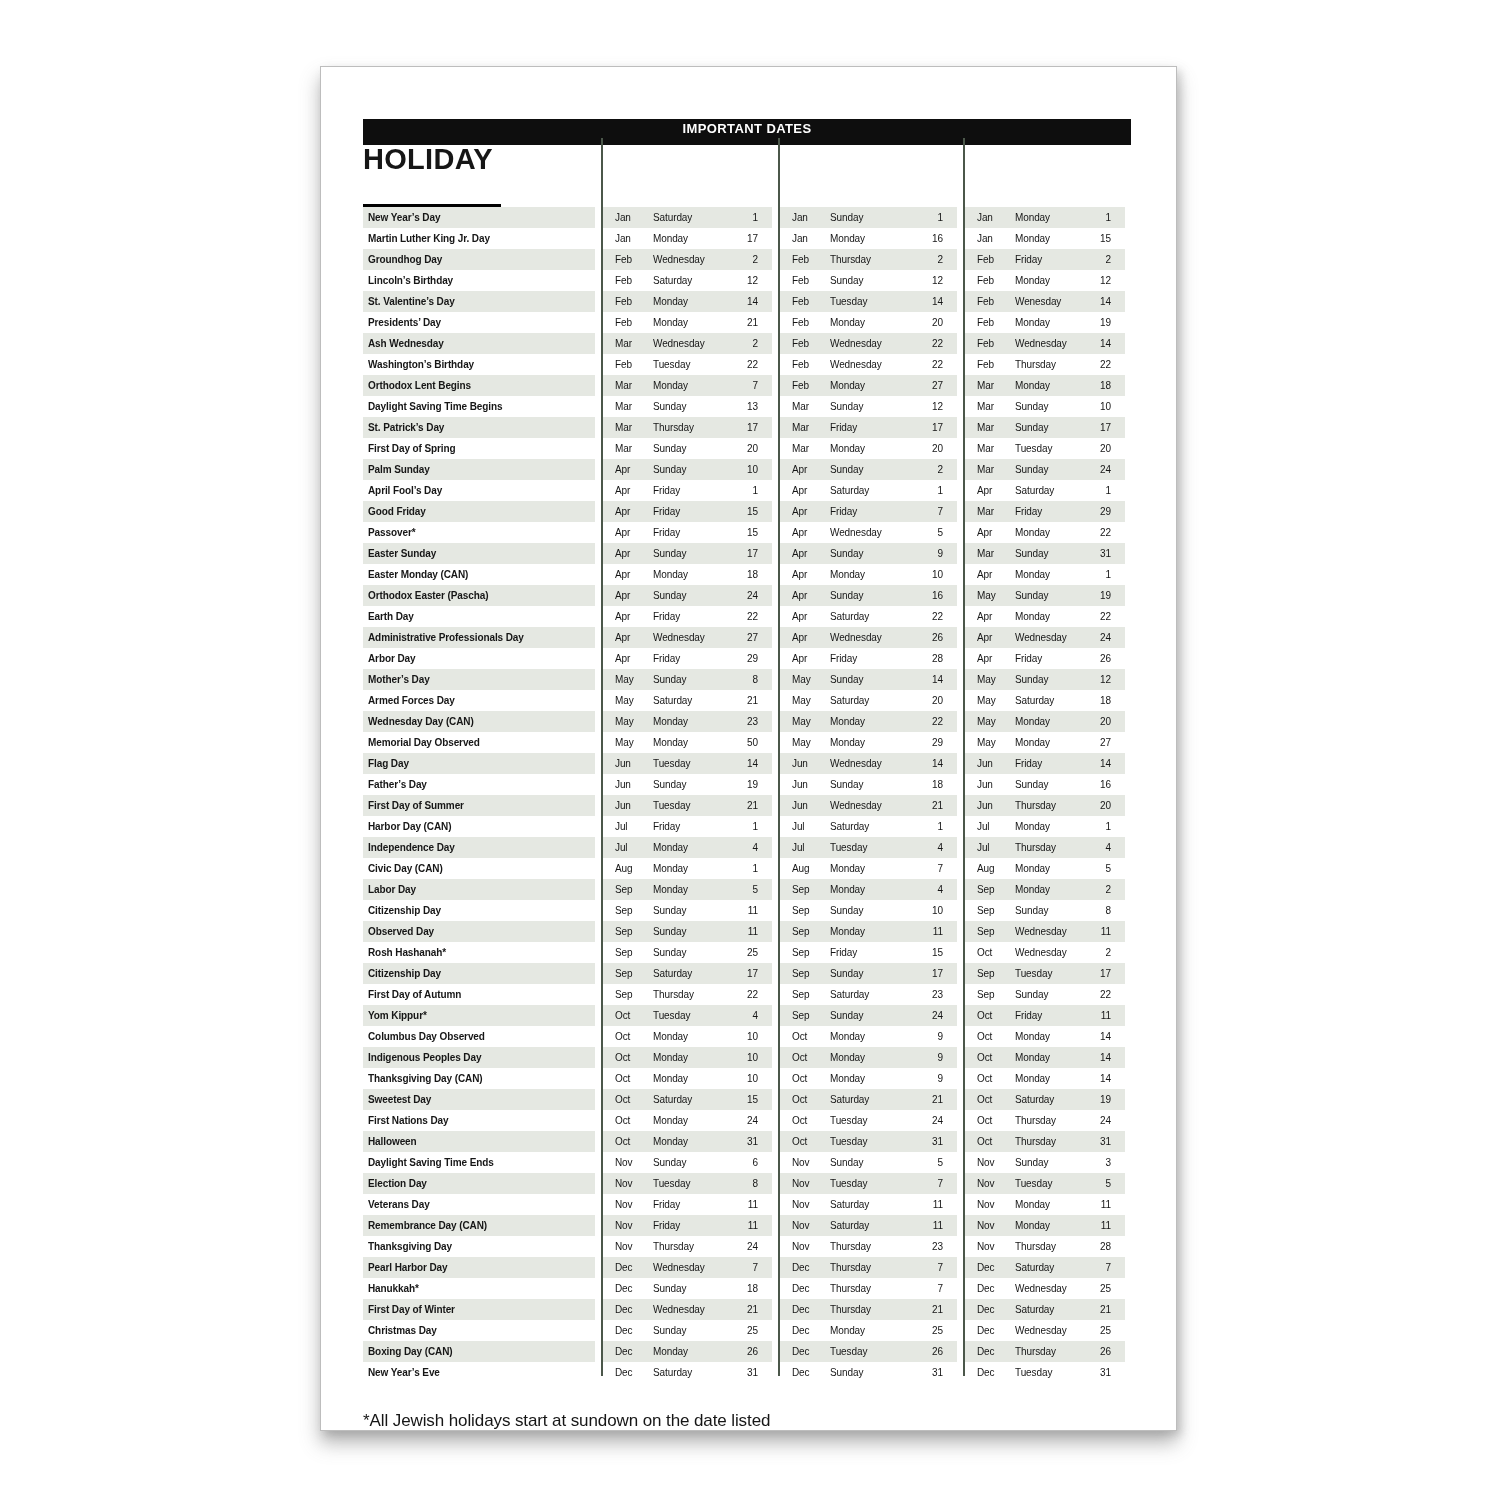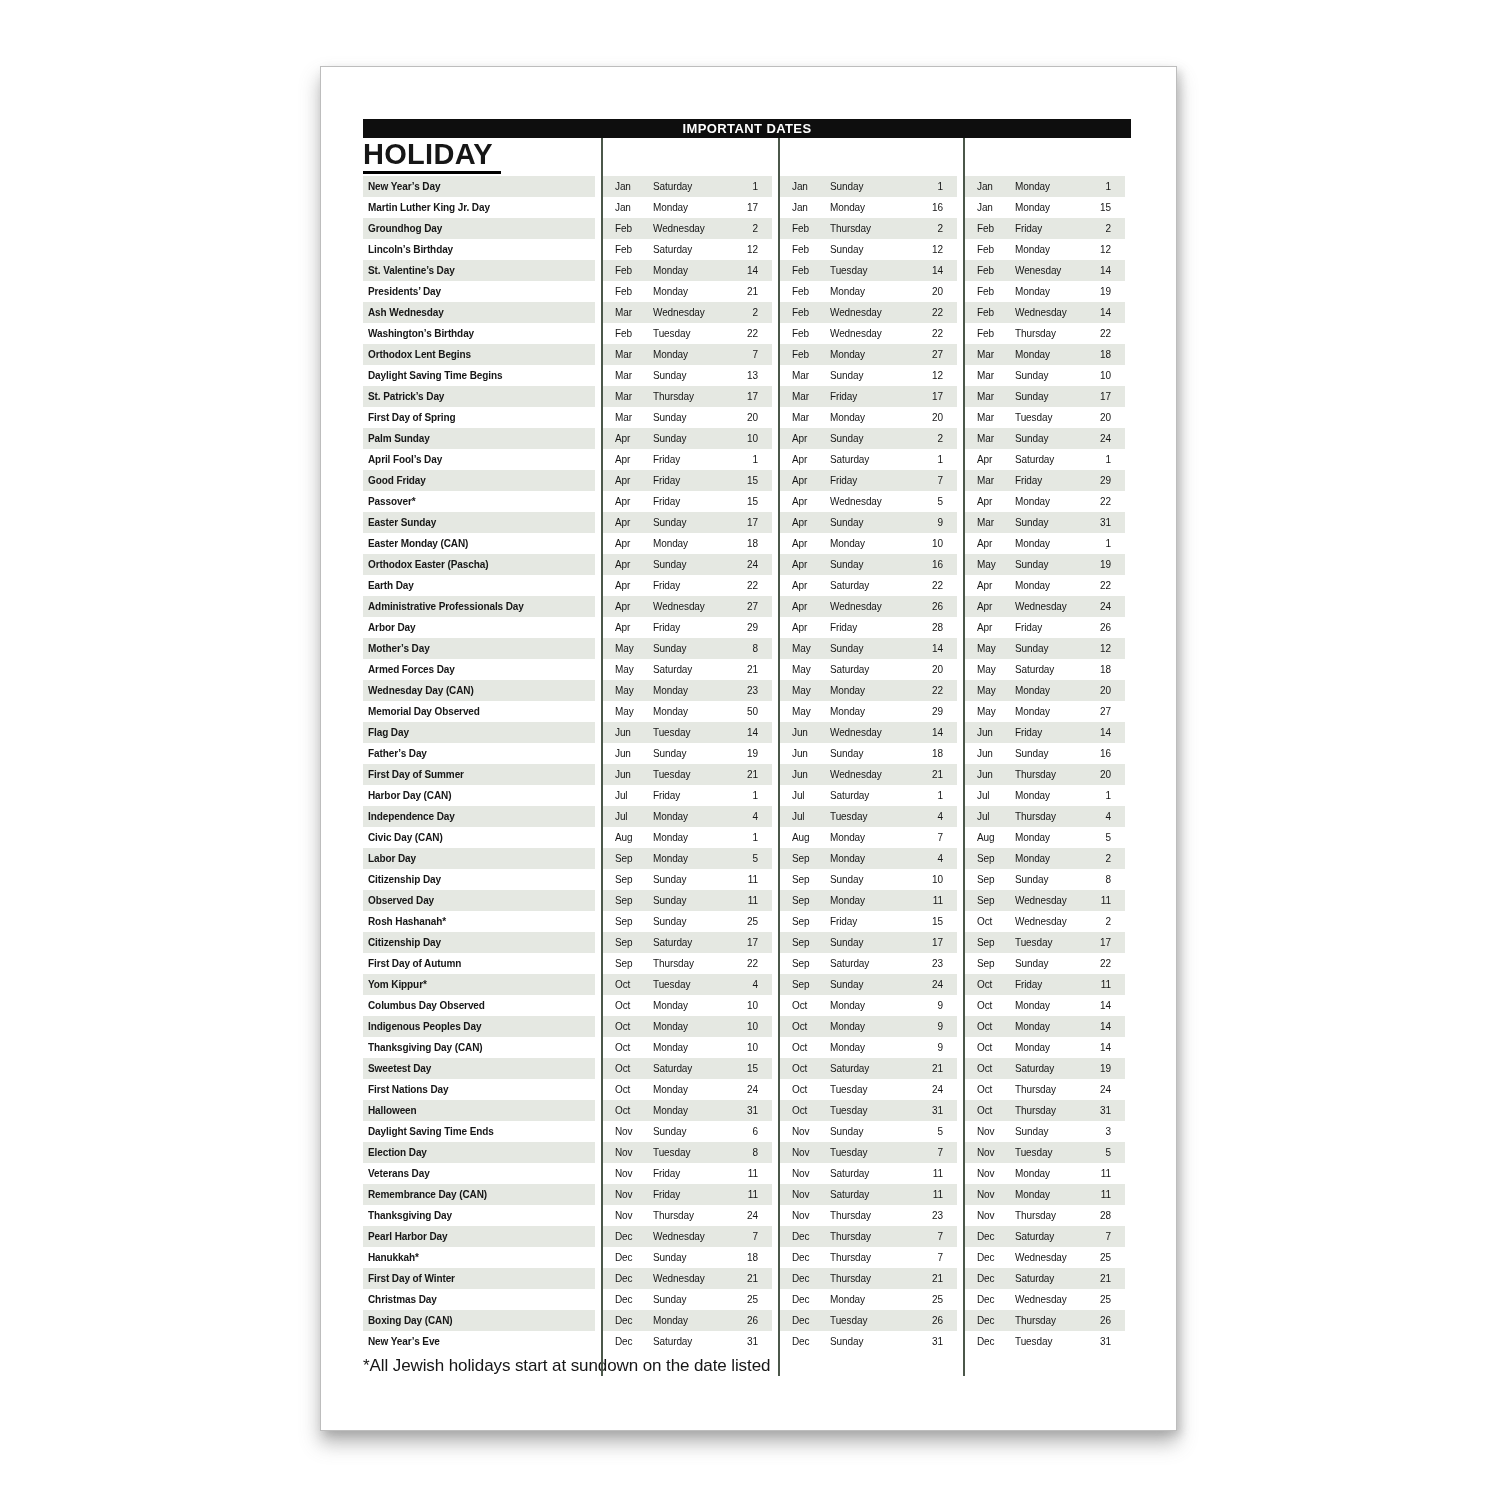--- a/index.html
+++ b/index.html
@@ -26,21 +26,21 @@
     background:#fff;
     border:1px solid var(--card-border);
     box-shadow:0 12px 18px rgba(95,95,95,.45), 4px 4px 8px rgba(120,120,120,.25);
   }
   .content{
     position:absolute;
     left:42px; top:52px;
     width:768px;
   }
   .bar{
-    height:19px;
+    height:26px;
     background:var(--bar-background);
     color:var(--bar-text);
     font-size:13px;
     font-weight:bold;
     letter-spacing:.4px;
     text-align:center;
     line-height:19px;
   }
   .lines{
     position:absolute;
@@ -49,23 +49,22 @@
     pointer-events:none;
   }
   .vline{
     position:absolute;
     top:0; bottom:0;
     width:1.5px;
     background:var(--divider-line);
   }
   .v1{left:238px;} .v2{left:415px;} .v3{left:600px;}
   .title-row{
-    height:38px;
+    height:62px;
     display:flex;
-    align-items:center;
   }
   .title-row h1{
     font-size:29px;
     font-weight:bold;
     letter-spacing:.3px;
     line-height:1.02;
     display:inline-block;
     border-bottom:3.5px solid #000;
     padding:0 8px 2px 0;
   }
@@ -93,21 +92,21 @@
   .row.shaded .cell{background:var(--row-stripe);}
   .cell.group{
     display:grid;
     grid-template-columns:38px 1fr 30px;
     align-items:center;
     padding-left:12px;
     padding-right:14px;
   }
   .cell.group .d{text-align:right;}
   .footnote{
-    margin-top:4px;
+    margin-top:28px;
     font-size:17px;
     letter-spacing:-.1px;
   }
 </style>
 </head>
 <body>
 
 <div class="card">
   <div class="content">
 

